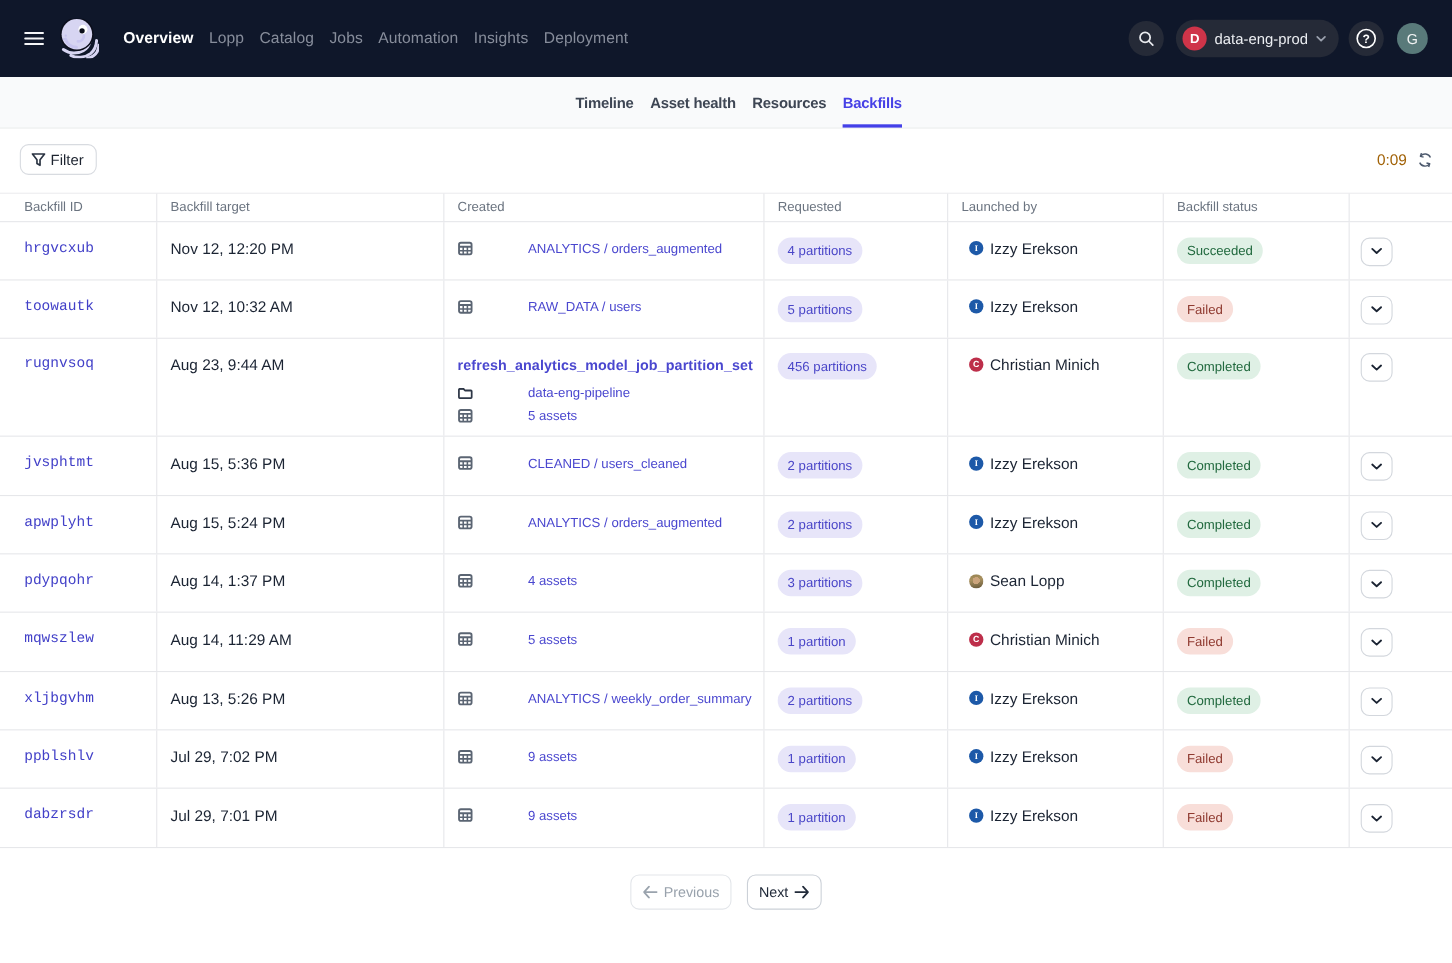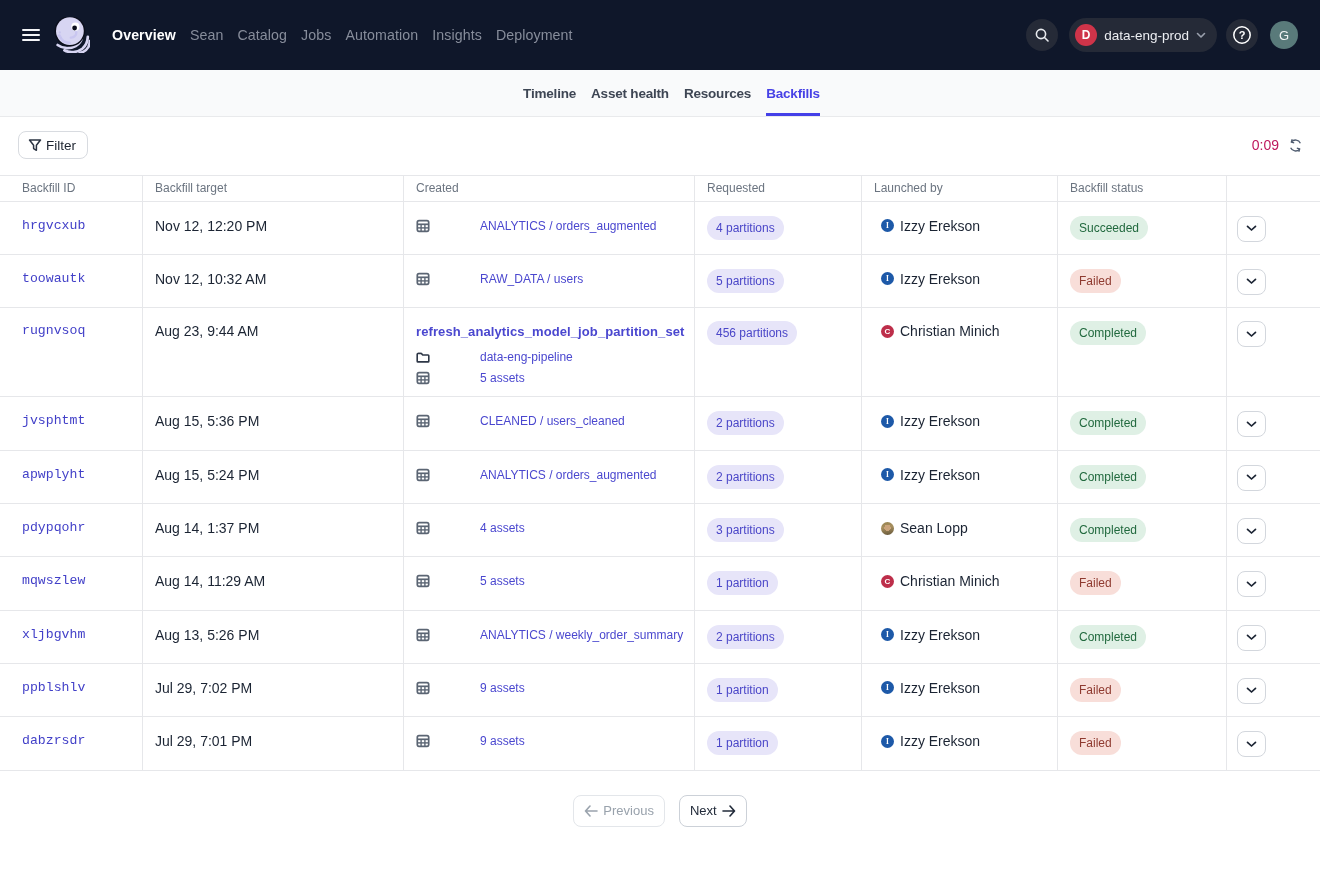--- a/index.html
+++ b/index.html
@@ -24,21 +24,21 @@
 
 
 .tabs { height:47px; background:#f9fafb; border-bottom:1px solid #e9eaec; display:flex; align-items:stretch; padding-left:23px; gap:15px;justify-content:center; }
 .tab { display:flex; align-items:center; font-size:13.5px; font-weight:700; color:#3e4654; position:relative; letter-spacing:-.2px; }
 .tab.active { color:#4741e6; }
 .tab.active:after { content:""; position:absolute; left:0; right:0; bottom:0; height:3px; background:#4440e8; }
 
 
 .toolbar { height:58px; position:relative; background:#fff; }
 .filterbtn { position:absolute; left:18px; top:14px; height:28px; border:1px solid #d8dbe0; border-radius:8px; background:#fff; display:flex; align-items:center; padding:0 11px 0 9px; gap:4px; font-size:13.5px; color:#1d2430; font-weight:500; }
-.timer { position:absolute; right:17px; top:14px; height:28px; display:flex; align-items:center; gap:9px; font-size:14px; color:#be185d; }
+.timer { position:absolute; right:17px; top:14px; height:28px; display:flex; align-items:center; gap:9px; font-size:14px; color:#a16207; }
 
 
 .tbl { width:1320px; border-top:1px solid #e6e7ea; }
 .trow { display:grid; grid-template-columns:143px 261px 291px 167px 196px 169px 93px; border-bottom:1px solid #e6e7ea; }
 .trow > div { border-right:1px solid #e6e7ea; padding-left:12px; }
 .trow > div:first-child { padding-left:22px; }
 .trow > div:last-child { border-right:none; }
 .thead { height:25.6px; }
 .thead > div { display:flex; align-items:center; font-size:12px; color:#6b7480; }
 .r { height:53.3px; }
@@ -93,21 +93,21 @@
     <path d="M5.6 18.6 A 11 11 0 0 0 15.5 25.9" fill="none" stroke="#c9c6f0" stroke-width="2.8" stroke-linecap="round"></path>
     <path d="M22.3 15.3 A 5 5 0 0 1 16.8 20.6" fill="none" stroke="#c9c6f0" stroke-width="2.4" stroke-linecap="round"></path>
     <circle cx="5.8" cy="15.4" r="1.05" fill="#c6c3ee"></circle>
     <circle cx="4.3" cy="18.6" r="1.05" fill="#c6c3ee"></circle>
     <circle cx="6.8" cy="21" r="1.05" fill="#c6c3ee"></circle>
     <circle cx="21.4" cy="9.7" r="4.1" fill="#fff"></circle>
     <circle cx="20.6" cy="11" r="2.4" fill="#0b0e1b"></circle>
   </svg>
   <div class="navlinks">
     <a class="active" href="#">Overview</a>
-    <a href="#">Sean</a>
+    <a href="#">Lopp</a>
     <a href="#">Catalog</a>
     <a href="#">Jobs</a>
     <a href="#">Automation</a>
     <a href="#">Insights</a>
     <a href="#">Deployment</a>
   </div>
   <div class="nav-right">
     <div class="circbtn">
       <svg width="16" height="16" viewBox="0 0 16 16">
           <circle cx="7" cy="7" r="4.6" fill="none" stroke="#e8eaee" stroke-width="1.6"></circle>

